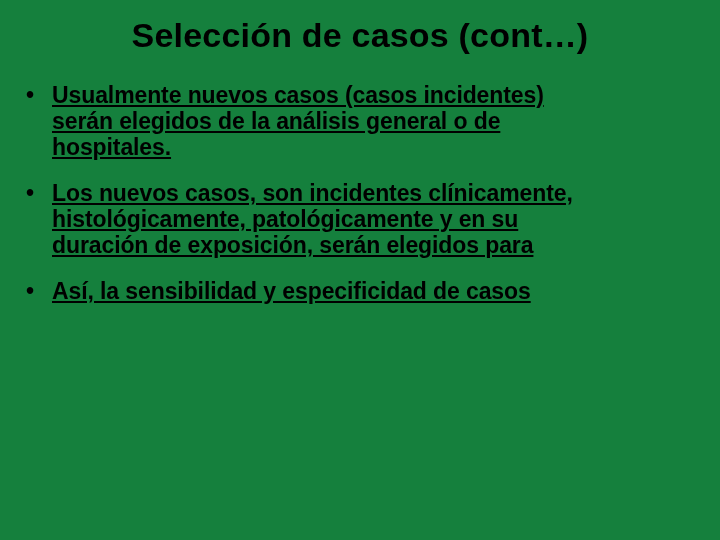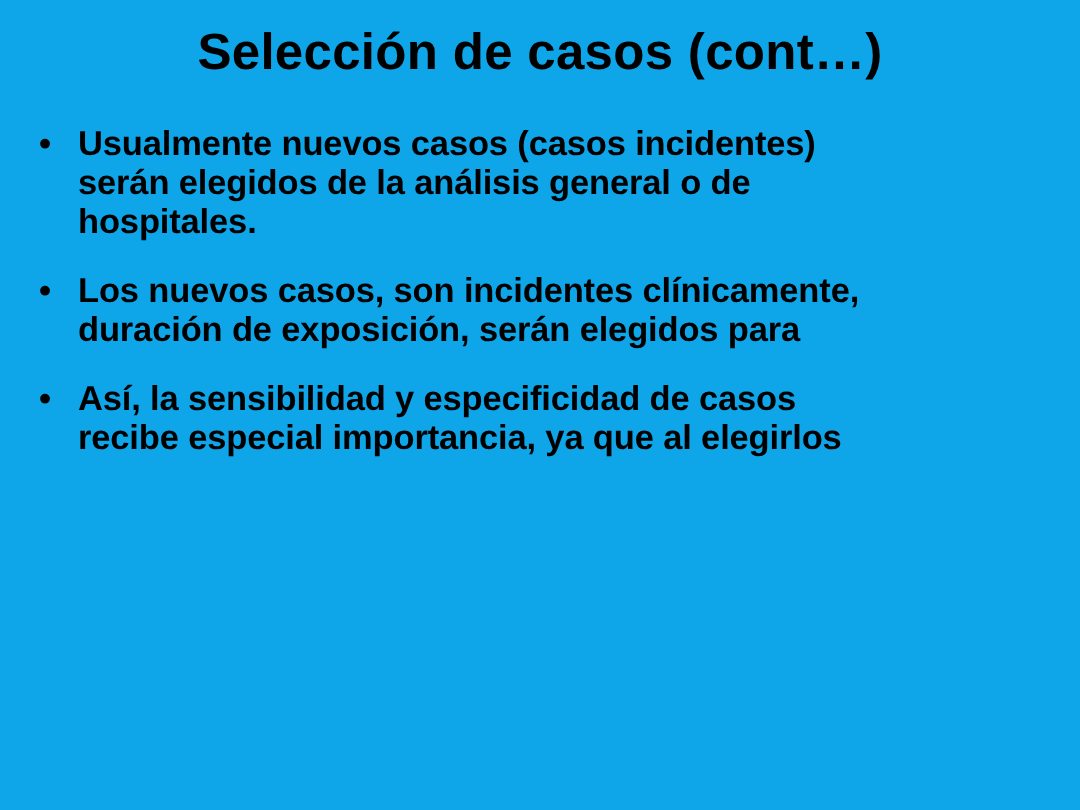--- a/index.html
+++ b/index.html
@@ -61,50 +61,51 @@
     flex: 1 1 auto;
     font-size: 23px;
     font-weight: bold;
     line-height: 26px;
     color: #000000;
     letter-spacing: -0.1px;
   }
   .bullet-line {
     display: block;
     white-space: nowrap;
+    text-decoration: underline;
   }
 </style>
 </head>
 <body>
 
-<div id="slide" style="background: #0ea5e9;">
+<div id="slide" style="background: #15803d;">
 
   <div id="slide-title">Selección de casos (cont…)</div>
 
   <div id="bullet-list">
 
     <div class="bullet-item">
       <span class="bullet-marker">•</span>
       <span class="bullet-text">
         <span class="bullet-line">Usualmente nuevos casos (casos incidentes)</span>
         <span class="bullet-line">serán elegidos de la análisis general o de</span>
         <span class="bullet-line">hospitales.</span>
       </span>
     </div>
 
     <div class="bullet-item">
       <span class="bullet-marker">•</span>
       <span class="bullet-text">
         <span class="bullet-line">Los nuevos casos, son incidentes clínicamente,</span>
+        <span class="bullet-line">histológicamente, patológicamente y en su</span>
         <span class="bullet-line">duración de exposición, serán elegidos para</span>
       </span>
     </div>
 
     <div class="bullet-item">
       <span class="bullet-marker">•</span>
       <span class="bullet-text">
         <span class="bullet-line">Así, la sensibilidad y especificidad de casos</span>
-        <span class="bullet-line">recibe especial importancia, ya que al elegirlos</span>
       </span>
     </div>
 
   </div>
 </div>
 
 </body></html>

